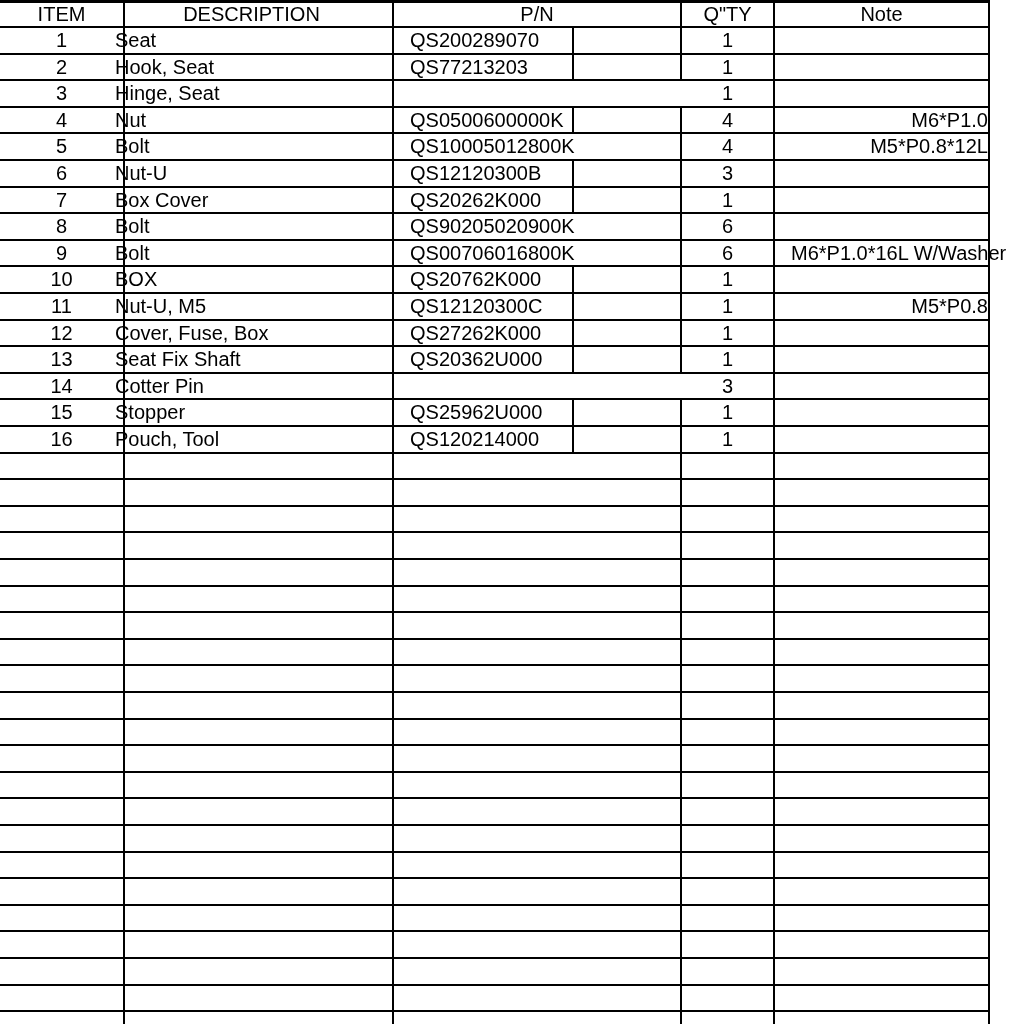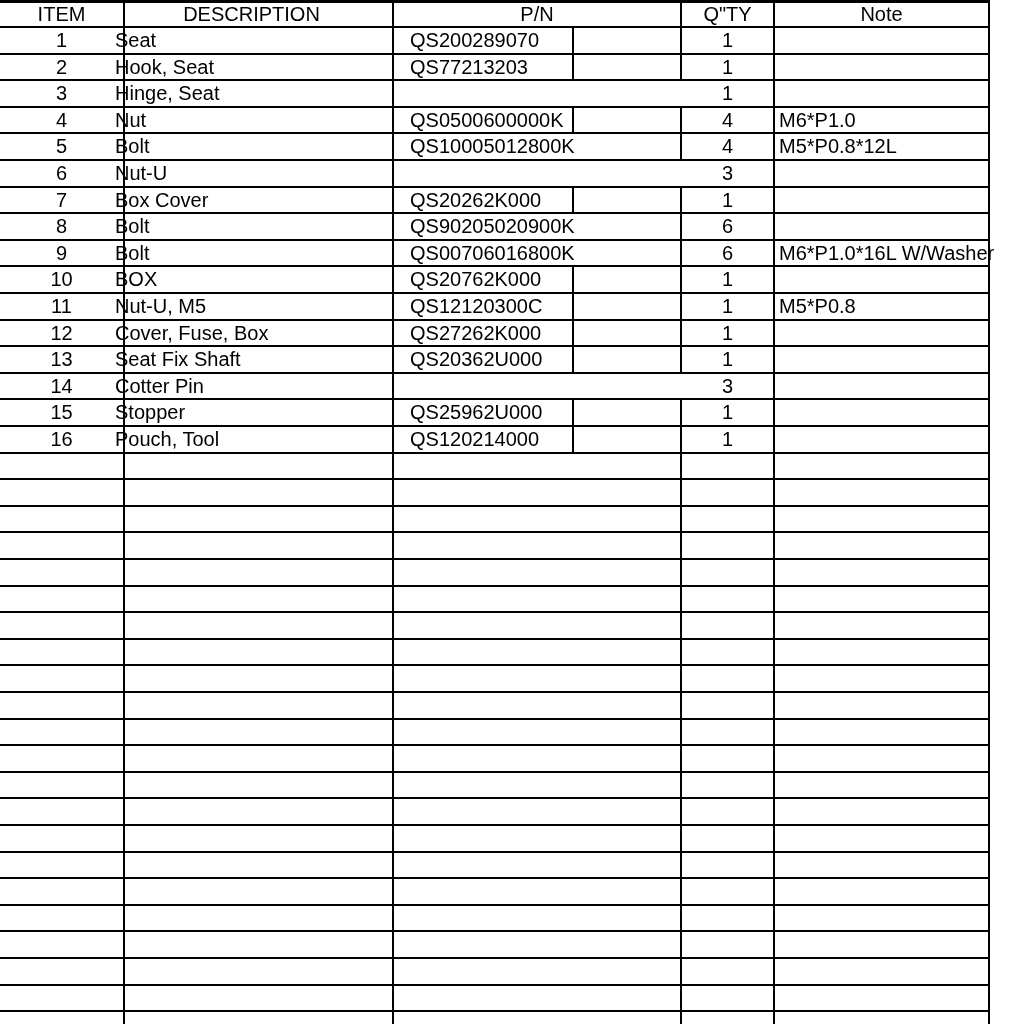--- a/index.html
+++ b/index.html
@@ -11,21 +11,21 @@
   .row.header { top:0; height:28px; border-top:3px solid #000; }
   .cell { position:absolute; top:0; height:100%; box-sizing:border-box;
           border-right:2px solid #000; font-size:20px; line-height:25px;
           white-space:nowrap; overflow:visible; }
   .c-item { left:0; width:125px; text-align:center; }
   .c-desc { left:111px; width:283px; padding-left:4px; }
   .c-pn   { left:394px; width:288px; padding-left:16px; }
   .c-pn.split::after { content:""; position:absolute; left:178px; top:0; bottom:0;
           border-left:2px solid #000; }
   .c-qty  { left:682px; width:93px; text-align:center; }
-  .c-note { left:775px; width:215px; padding-left:4px; overflow:visible; }
+  .c-note { left:775px; width:215px; padding-left:16px; overflow:visible;text-align:right; }
   .header .cell { text-align:center; padding-left:0; line-height:22px; }
   .note-text { position:relative; z-index:2; background:transparent; }
 </style>
 </head>
 <body>
 
 <div id="sheet">
   <div class="row header">
     <div class="cell c-item">ITEM</div>
     <div class="cell c-desc">DESCRIPTION</div>
@@ -64,20 +64,21 @@
       <div class="row" style="top: 134.4px;">
         <div class="cell c-item"><span class="">5</span></div>
         <div class="cell c-desc"><span class="">Bolt</span></div>
         <div class="cell c-pn"><span class="">QS10005012800K</span></div>
         <div class="cell c-qty"><span class="">4</span></div>
         <div class="cell c-note"><span class="note-text">M5*P0.8*12L</span></div>
       </div>
       <div class="row" style="top: 161px;">
         <div class="cell c-item"><span class="">6</span></div>
         <div class="cell c-desc"><span class="">Nut-U</span></div>
+        <div class="cell c-pn split"><span class="">QS12120300B</span></div>
         <div class="cell c-qty"><span class="">3</span></div>
         <div class="cell c-note"><span class="note-text"></span></div>
       </div>
       <div class="row" style="top: 187.6px;">
         <div class="cell c-item"><span class="">7</span></div>
         <div class="cell c-desc"><span class="">Box Cover</span></div>
         <div class="cell c-pn split"><span class="">QS20262K000</span></div>
         <div class="cell c-qty"><span class="">1</span></div>
         <div class="cell c-note"><span class="note-text"></span></div>
       </div>

